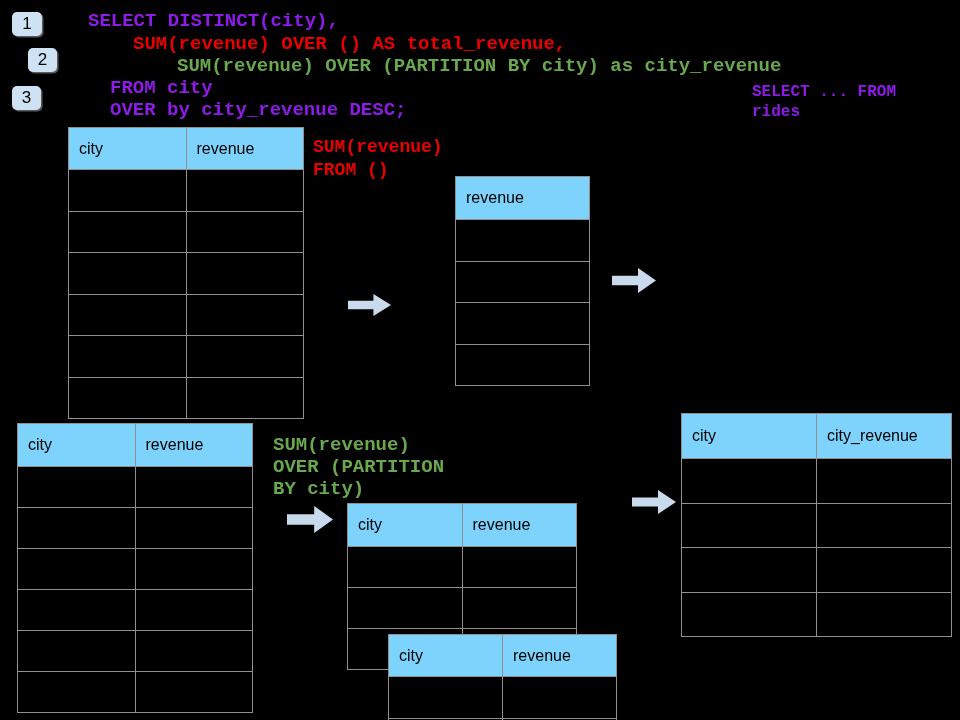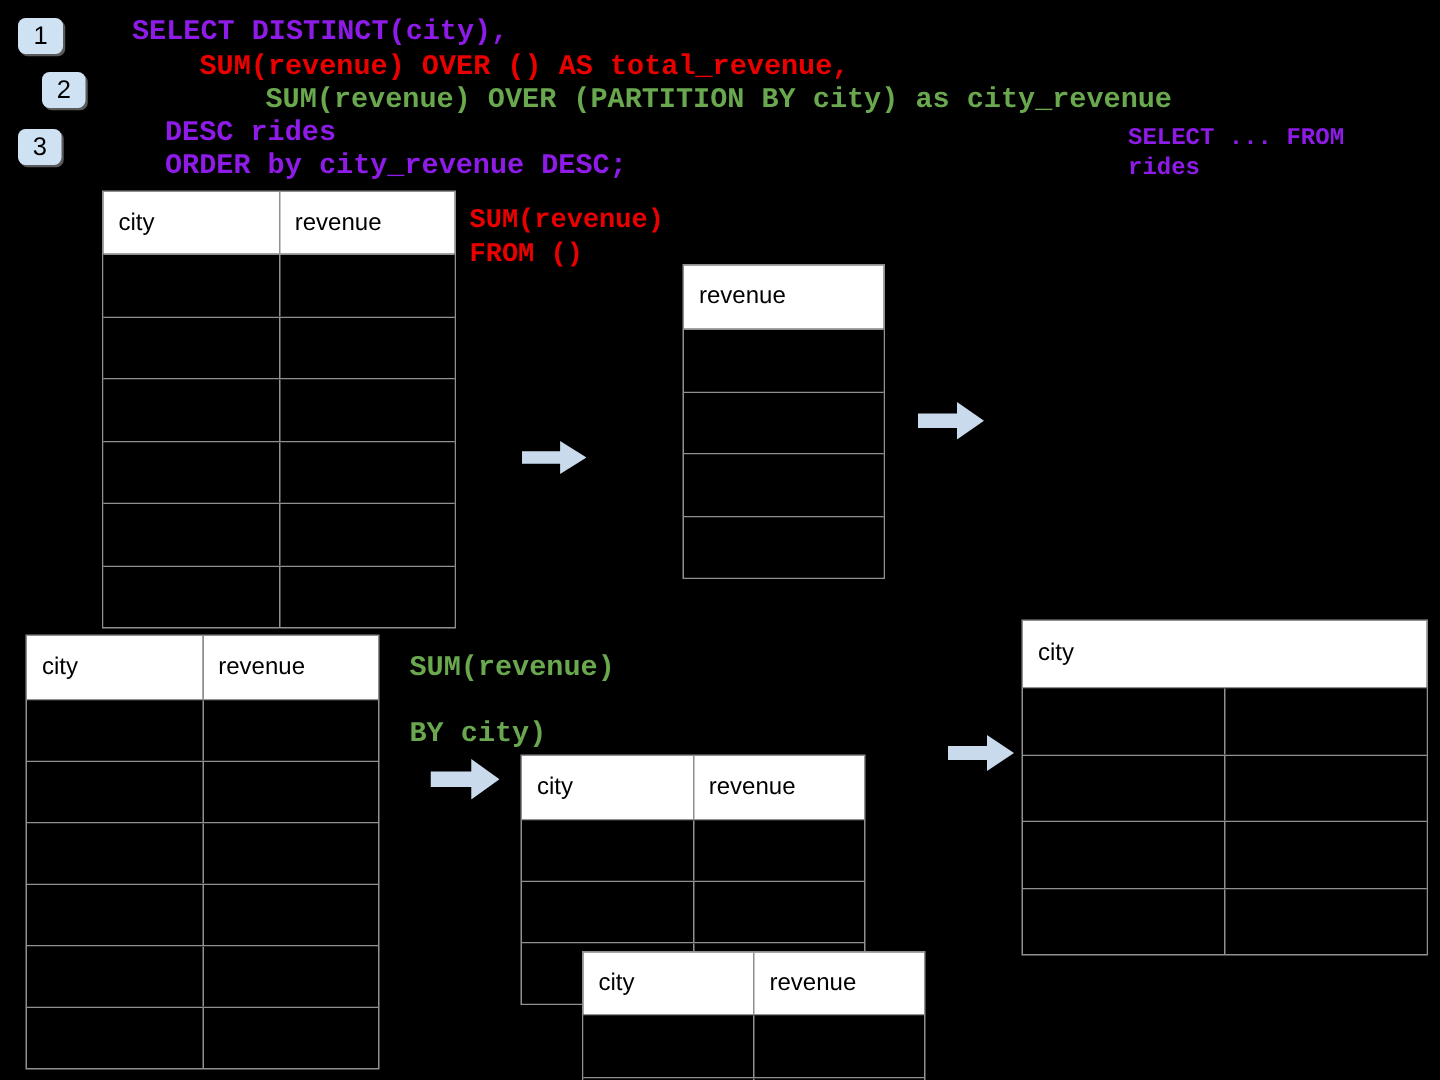--- a/index.html
+++ b/index.html
@@ -29,46 +29,46 @@
 
   .tbl{
     position:absolute;border:1px solid #909090;box-sizing:border-box;
     background:#000;
   }
   .row{display:flex;box-sizing:border-box;}
   .row + .row{border-top:1px solid #909090;}
   .cell{flex:1;box-sizing:border-box;}
   .cell + .cell{border-left:1px solid #909090;}
   .thead .cell{
-    background:#ffffff;color:#000;font-size:16px;
+    background:#7dd3fc;color:#000;font-size:16px;
     display:flex;align-items:center;padding-left:10px;
   }
   .trow .cell{background:#000;}
 
   .arrow{position:absolute;display:block;}
 </style>
 </head>
 <body>
 
 <div class="badge" style="left:12px;top:12px;width:30px;height:24px;">1</div>
 <div class="badge" style="left:28px;top:48px;width:29px;height:24px;">2</div>
 <div class="badge" style="left:12px;top:86px;width:29px;height:24px;">3</div>
 
 <div class="code sql-line purple" style="left:88px;top:10px;font-family:Liberation Mono, monospace;">SELECT DISTINCT(city),</div>
 <div class="code sql-line red" style="left:133px;top:33px;">SUM(revenue) OVER () AS total_revenue,</div>
 <div class="code sql-line green" style="left:133px;top:55px;margin-left:44px;">SUM(revenue) OVER (PARTITION BY city) as city_revenue</div>
-<div class="code sql-line purple" style="left:110px;top:77px;">DESC rides</div>
-<div class="code sql-line purple" style="left:110px;top:99px;">ORDER by city_revenue DESC;</div>
+<div class="code sql-line purple" style="left:110px;top:77px;">FROM city</div>
+<div class="code sql-line purple" style="left:110px;top:99px;">OVER by city_revenue DESC;</div>
 
 <div class="code note-line" style="left:752px;top:35px;">SELECT ... FROM</div>
 <div class="code note-line" style="left:752px;top:55px;">rides</div>
 
 <div class="code label-total" style="left:313px;top:136px;"><span>SUM(revenue)</span><br><span>FROM ()</span></div>
 
-<div class="code label-partition" style="left:273px;top:434px;"><span>SUM(revenue)</span><br><br><span>BY city)</span></div>
+<div class="code label-partition" style="left:273px;top:434px;"><span>SUM(revenue)</span><br><span>OVER (PARTITION</span><br><span>BY city)</span></div>
 
 <div class="tbl" style="left:68px;top:127px;width:236px;">
   <div class="row thead" style="height:41px;">
     <div class="cell">city</div>
     <div class="cell">revenue</div>
   </div>
   <div class="row trow" style="height:41.5px;">
       <div class="cell"></div>
       <div class="cell"></div>
     </div>
@@ -173,20 +173,21 @@
     </div>
   <div class="row trow" style="height:45px;">
       <div class="cell"></div>
       <div class="cell"></div>
     </div>
 </div>
 
 <div class="tbl" style="left:681px;top:413px;width:271px;">
   <div class="row thead" style="height:44px;">
     <div class="cell">city</div>
+    <div class="cell">city_revenue</div>
   </div>
   <div class="row trow" style="height:44.5px;">
       <div class="cell"></div>
       <div class="cell"></div>
     </div>
   <div class="row trow" style="height:44.5px;">
       <div class="cell"></div>
       <div class="cell"></div>
     </div>
   <div class="row trow" style="height:44.5px;">

